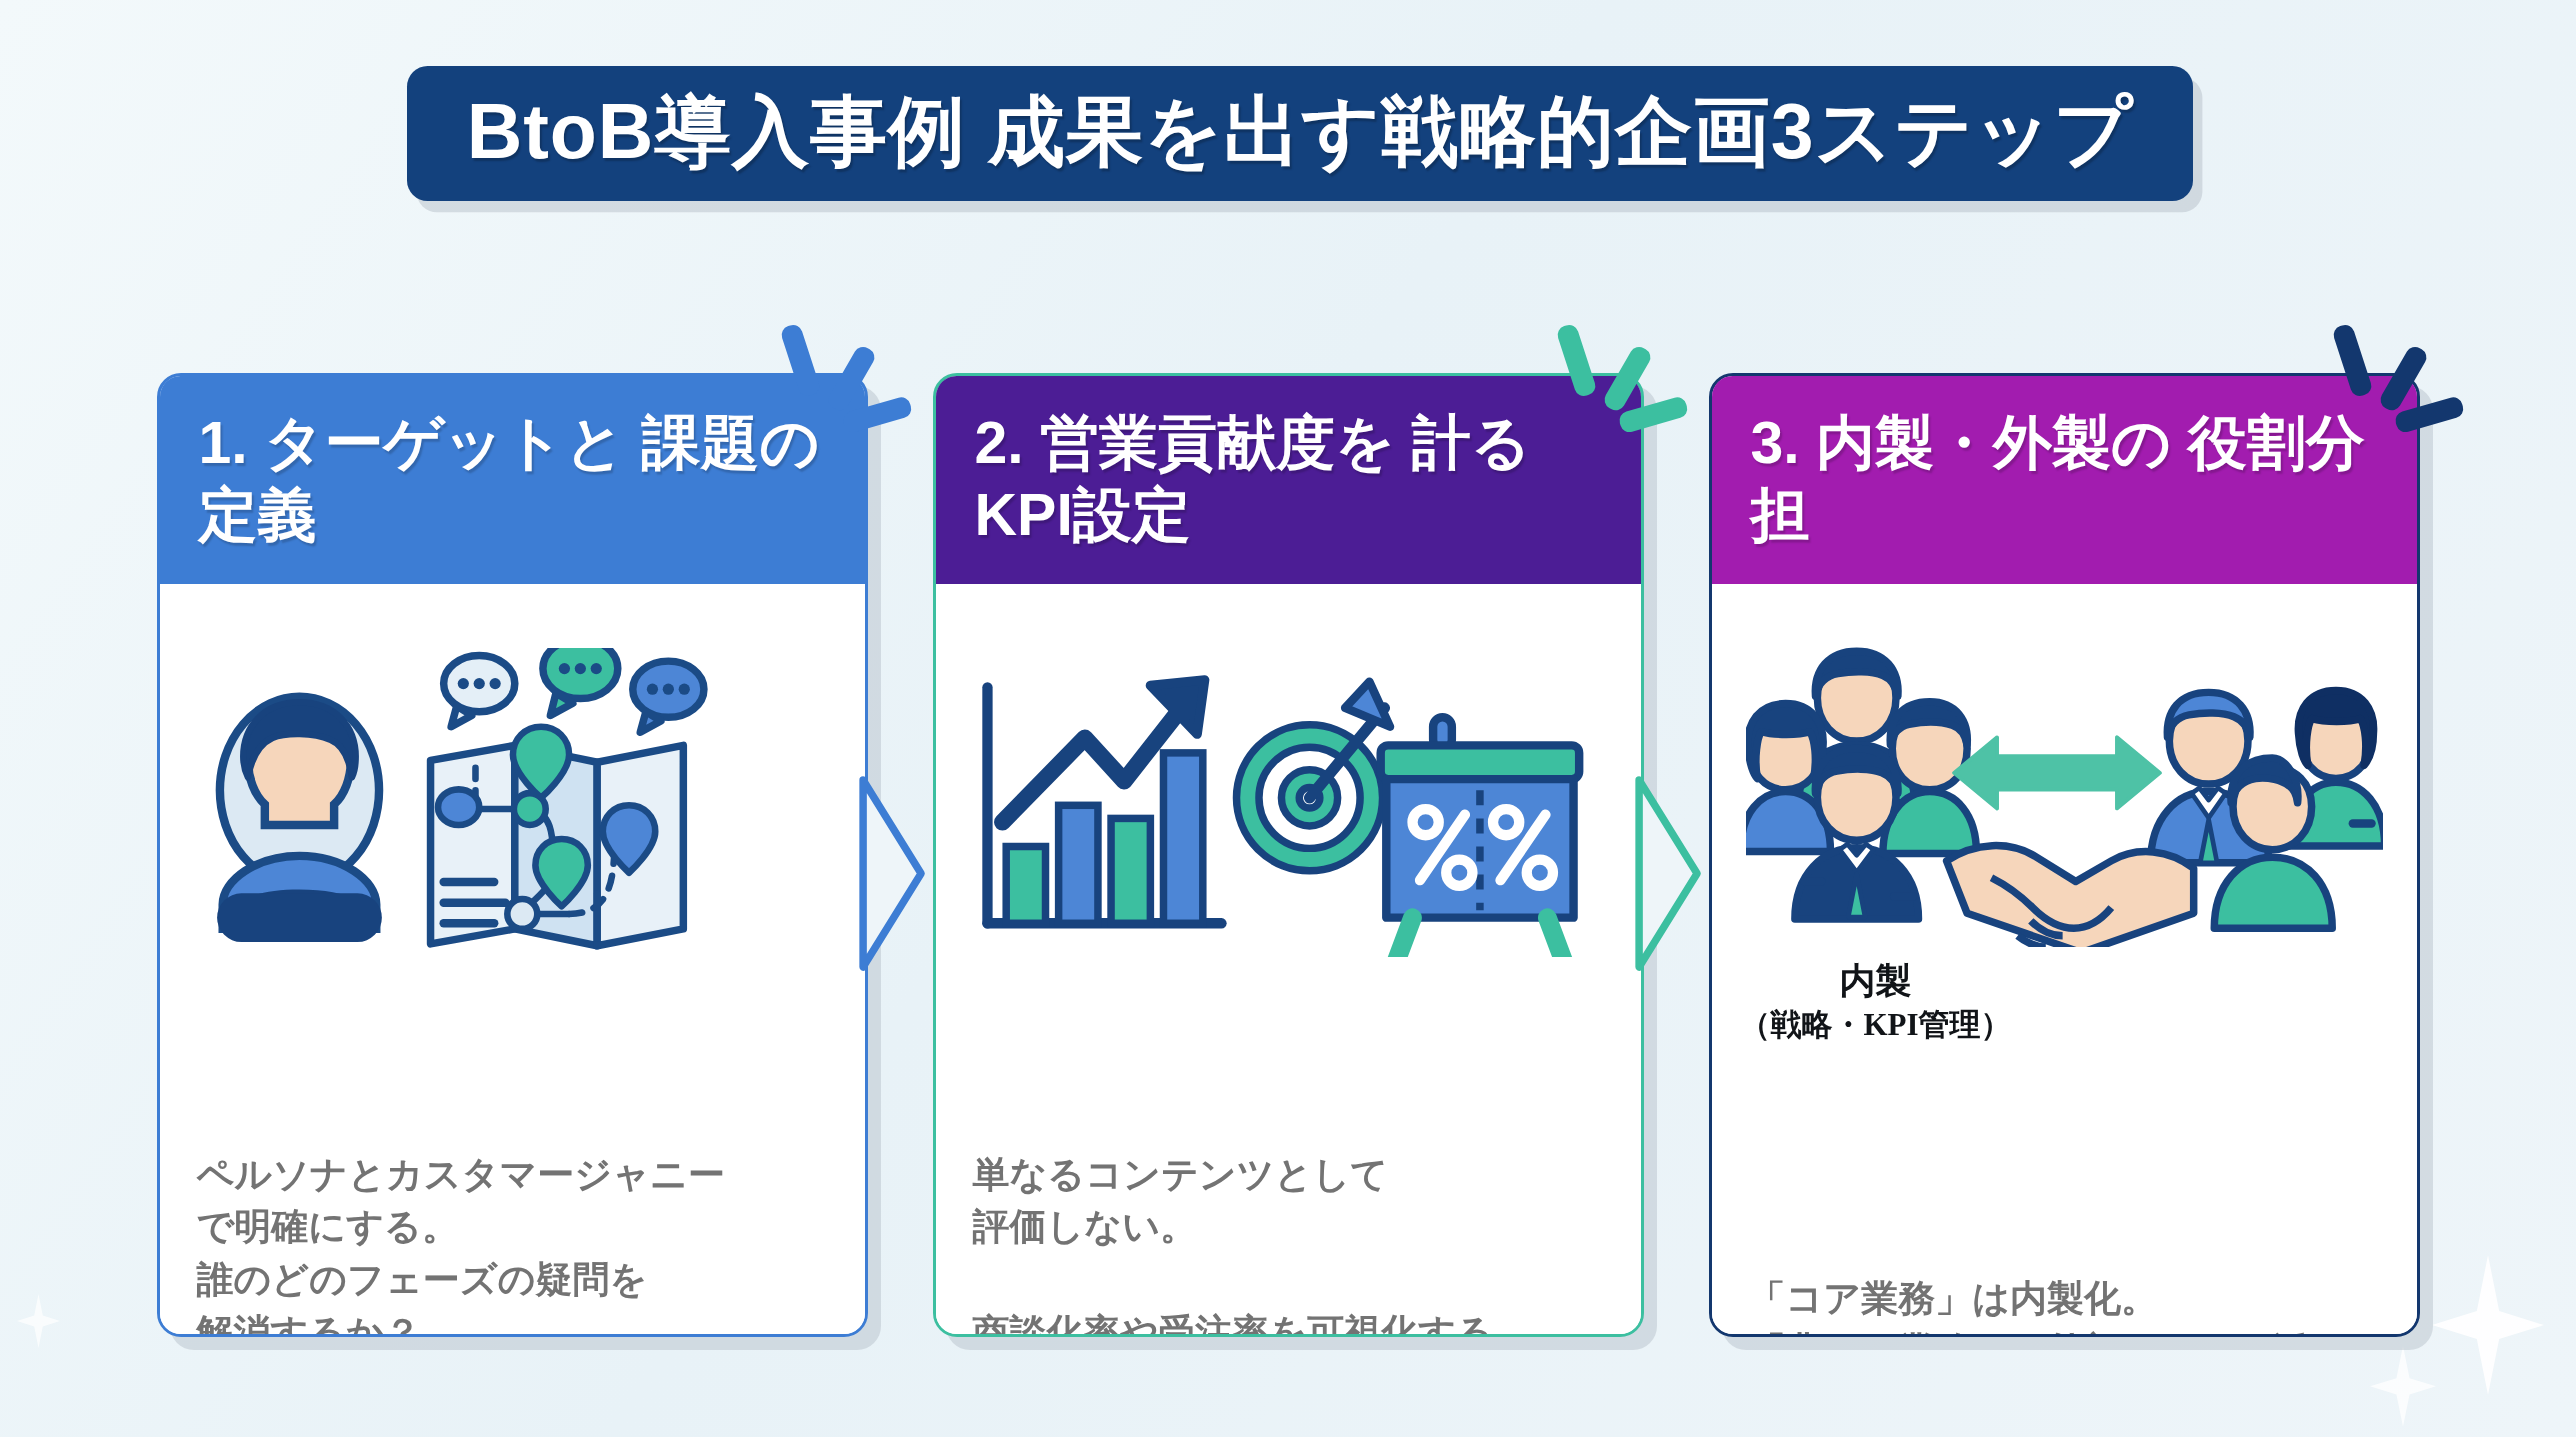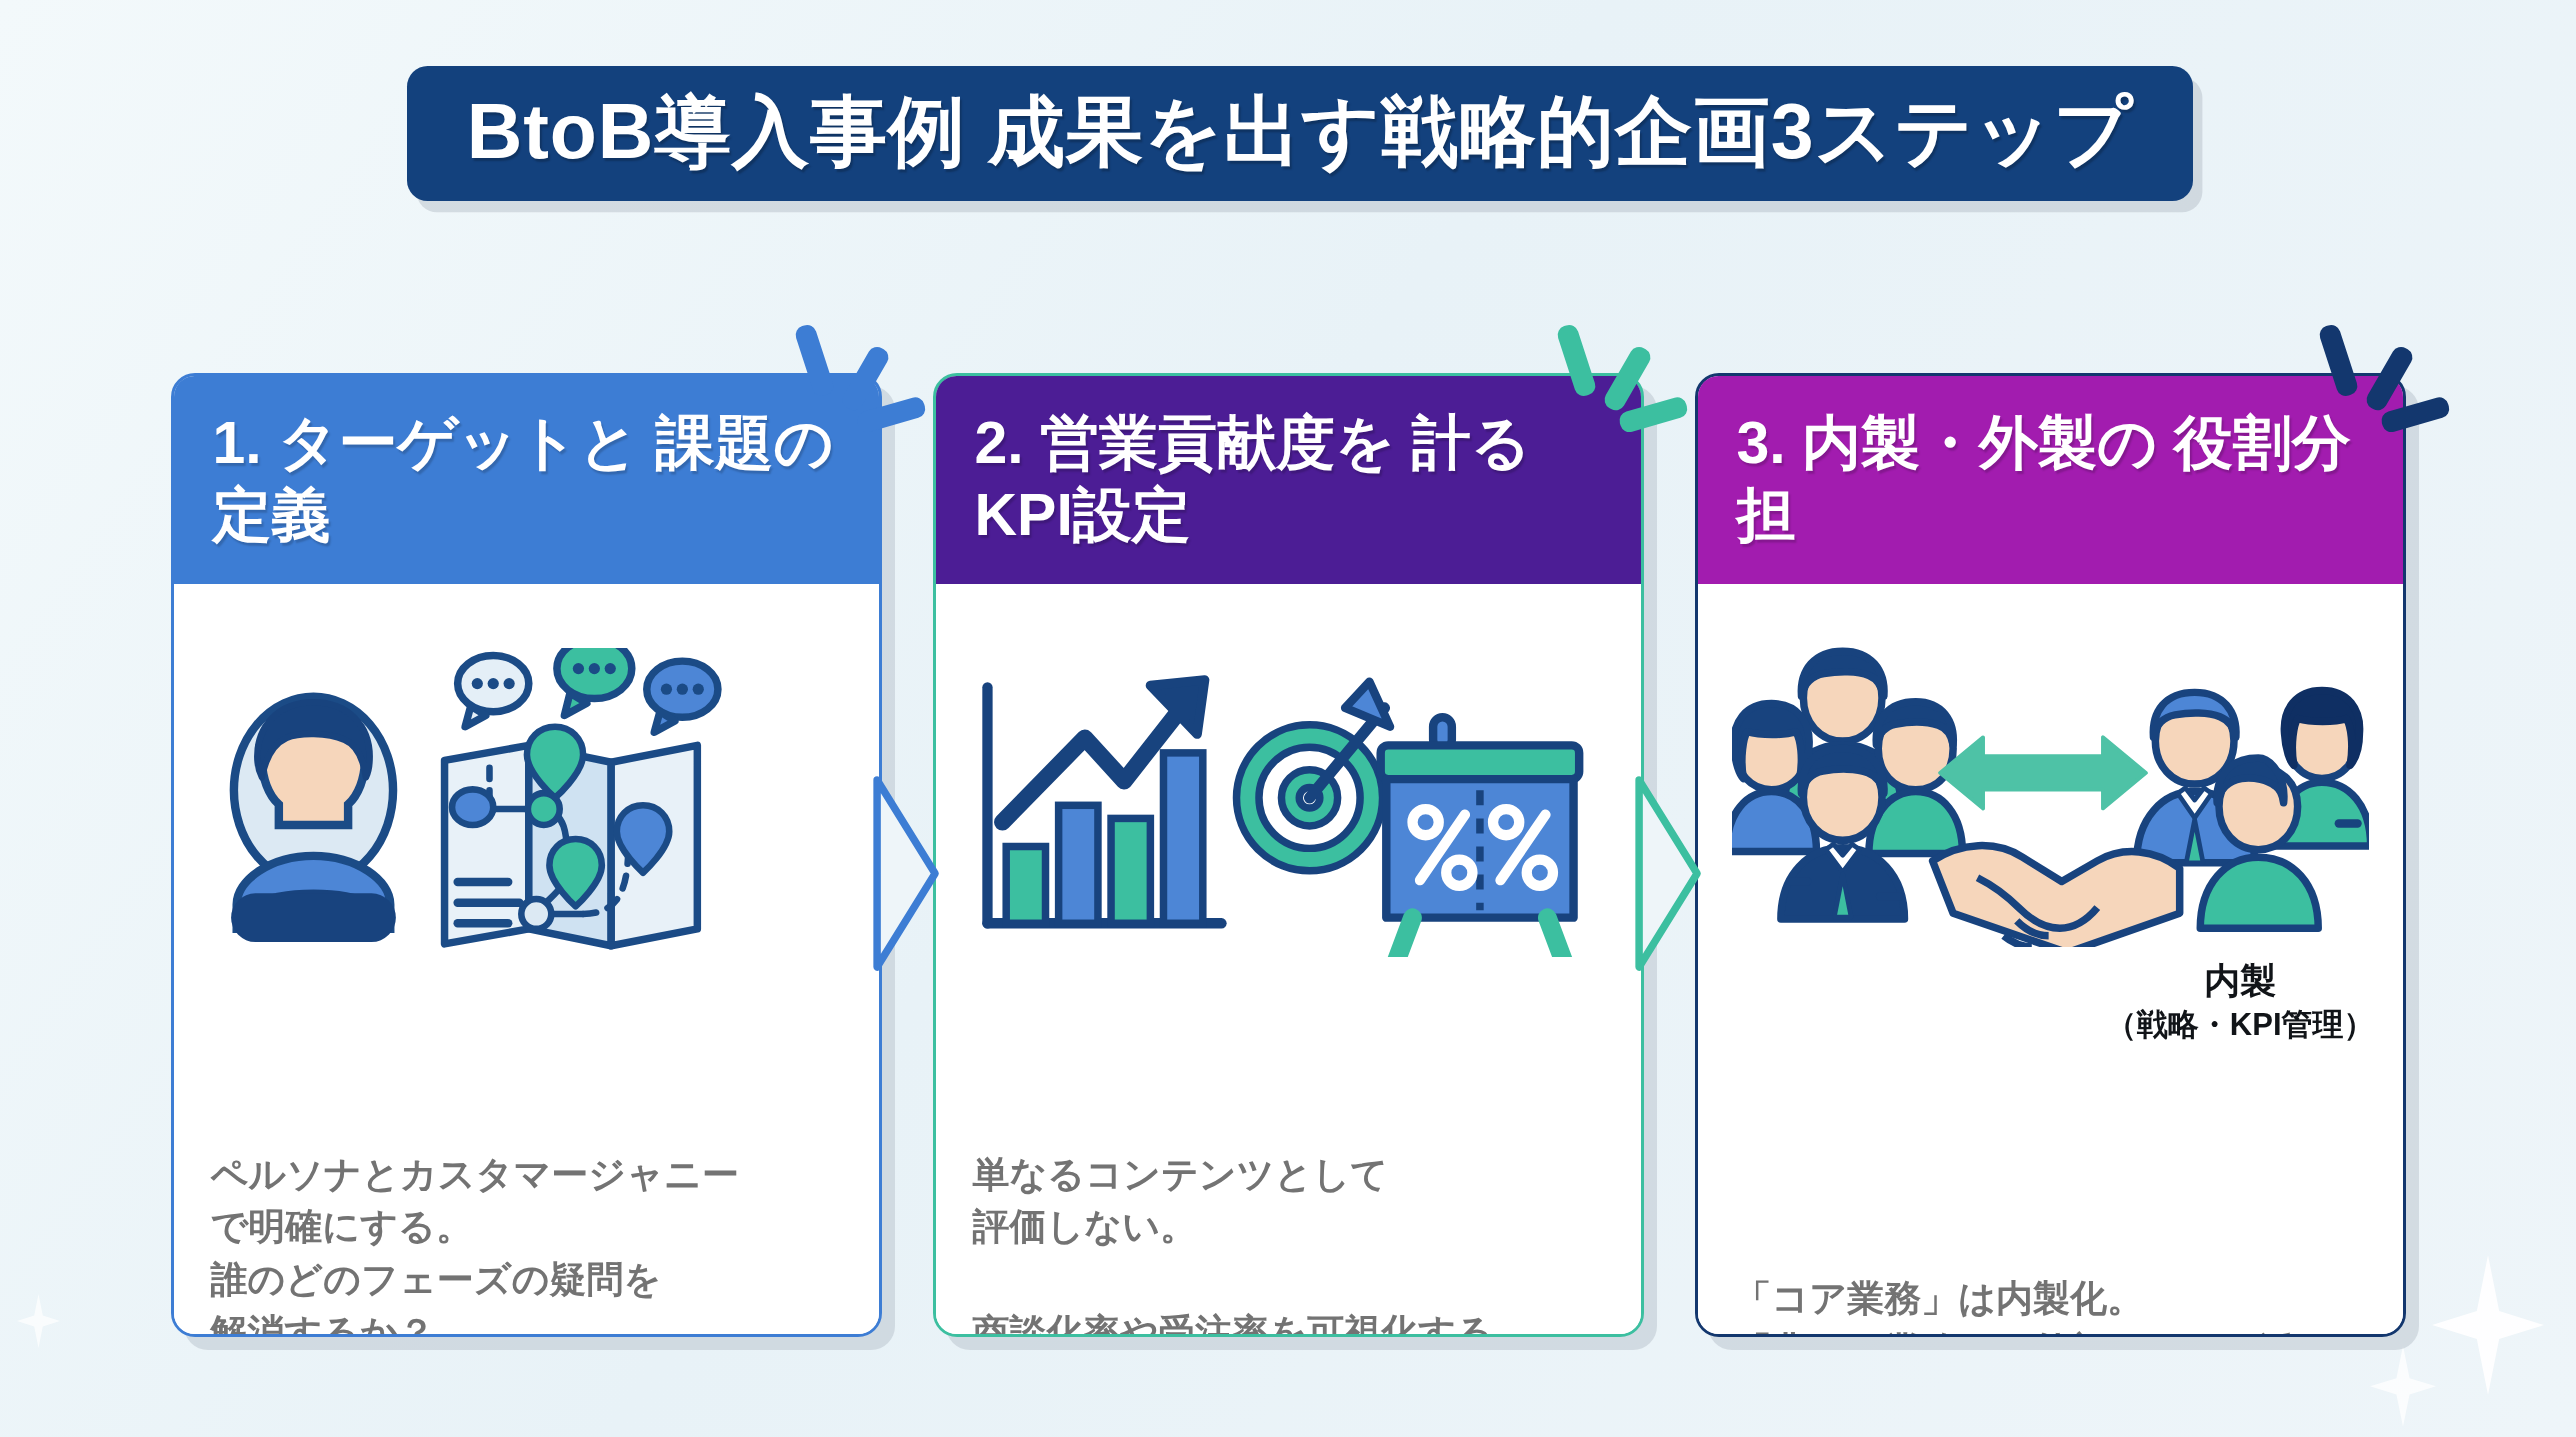--- a/index.html
+++ b/index.html
@@ -49,21 +49,21 @@
     font-weight:bold;
     letter-spacing:0.9px;
     line-height:1.08;
     white-space:nowrap;
     text-shadow:1.9px 2.8px 1.9px rgba(0,0,0,.22);
   }
 
   
   .cards{
     position:absolute;left:0;top:373px;width:2576px;height:992px;z-index:4;
-    display:flex;justify-content:center;align-items:flex-start;gap:51px;
+    display:flex;justify-content:center;align-items:flex-start;gap:65px;
   }
   .card{
     position:relative;width:711px;height:964px;
     background:#ffffff;
     border-radius:24px;
     border:3.7px solid #3d7dd4;
     box-sizing:border-box;
     box-shadow:13px 13px 0 rgba(168,178,188,.38);
     overflow:visible;
   }
@@ -117,21 +117,21 @@
   .c2 .body-text{top:565px;font-size:37px;}
   .c3 .body-text{top:689px;font-size:37px;}
 
   
   .illus{position:absolute;left:0;right:0;top:22.5px;height:393px;display:flex;align-items:center;justify-content:center;}
   .c3 .illus{top:7.5px;height:374px;}
 
   
   .role-row{
     position:absolute;top:376px;left:28px;right:28px;
-    display:flex;justify-content:flex-end;align-items:flex-start;
+    display:flex;justify-content:flex-start;align-items:flex-start;font-family:Liberation Serif, serif;
   }
   .role{text-align:center;color:#111418;}
   .role .rl-main{font-size:36px;font-weight:bold;line-height:1.18;}
   .role .rl-sub{font-size:31px;font-weight:bold;line-height:1.3;margin-top:2.8px;}
 </style>
 </head>
 <body>
 
 <div class="bg-sheen"></div>
 <div class="bg-star s1"></div>

